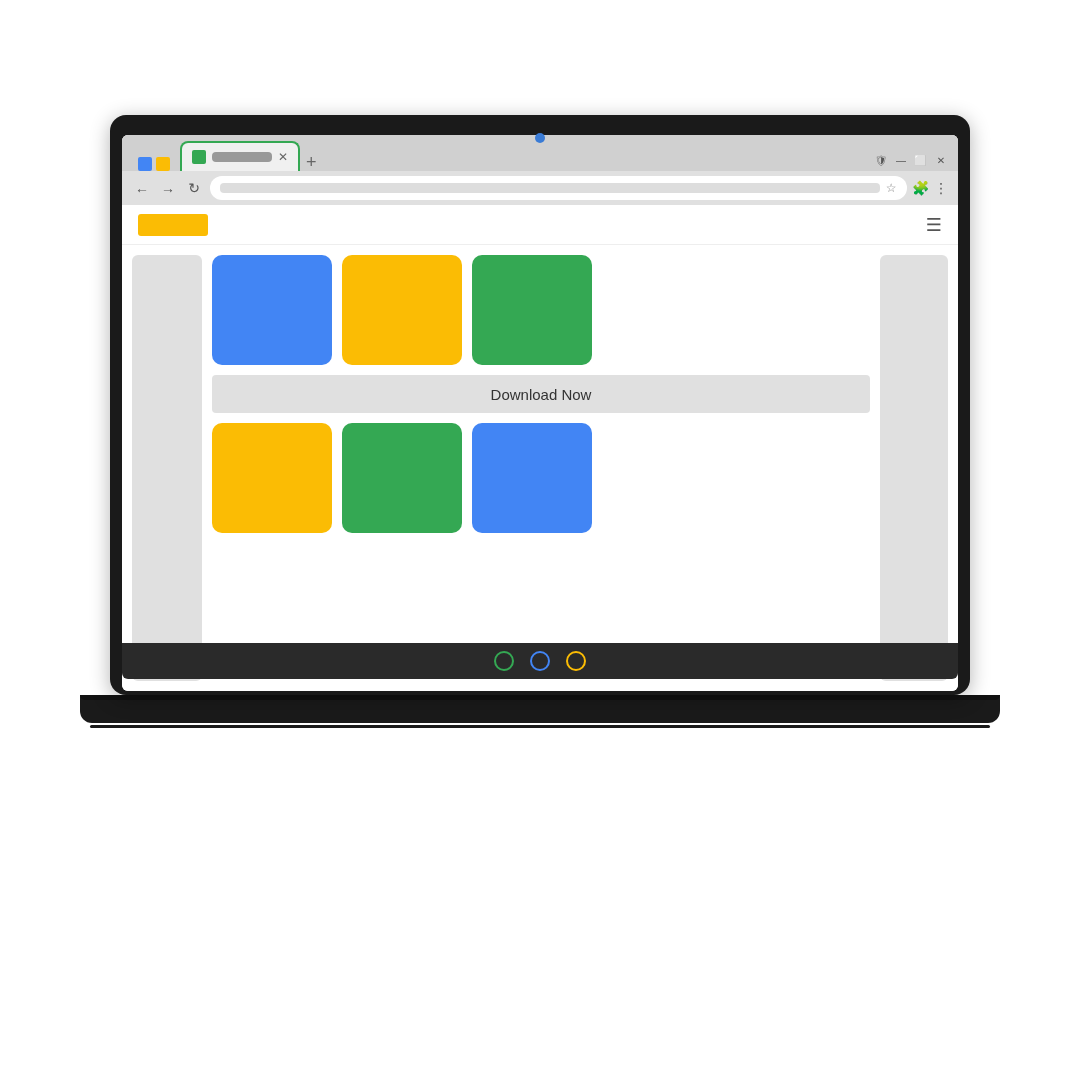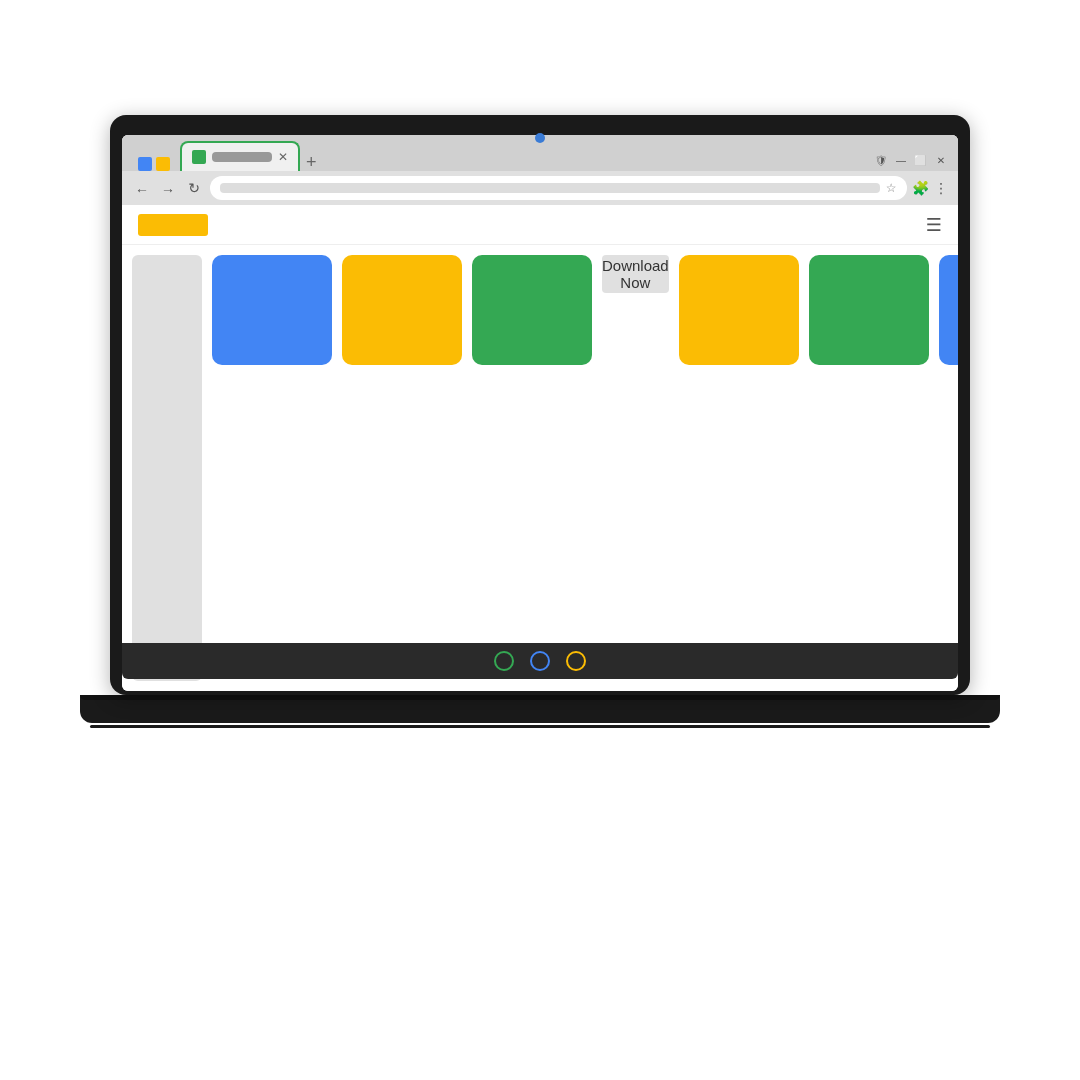--- a/index.html
+++ b/index.html
@@ -233,21 +233,21 @@
     .sidebar-left {
       width: 70px;
       background: #e0e0e0;
       border-radius: 6px;
       flex-shrink: 0;
     }
 
     .content-center {
       flex: 1;
       display: flex;
-      flex-direction: row;
+      flex-direction: column;
       gap: 10px;
     }
 
     .cards-row {
       display: flex;
       gap: 10px;
     }
 
     .card {
       width: 120px;

